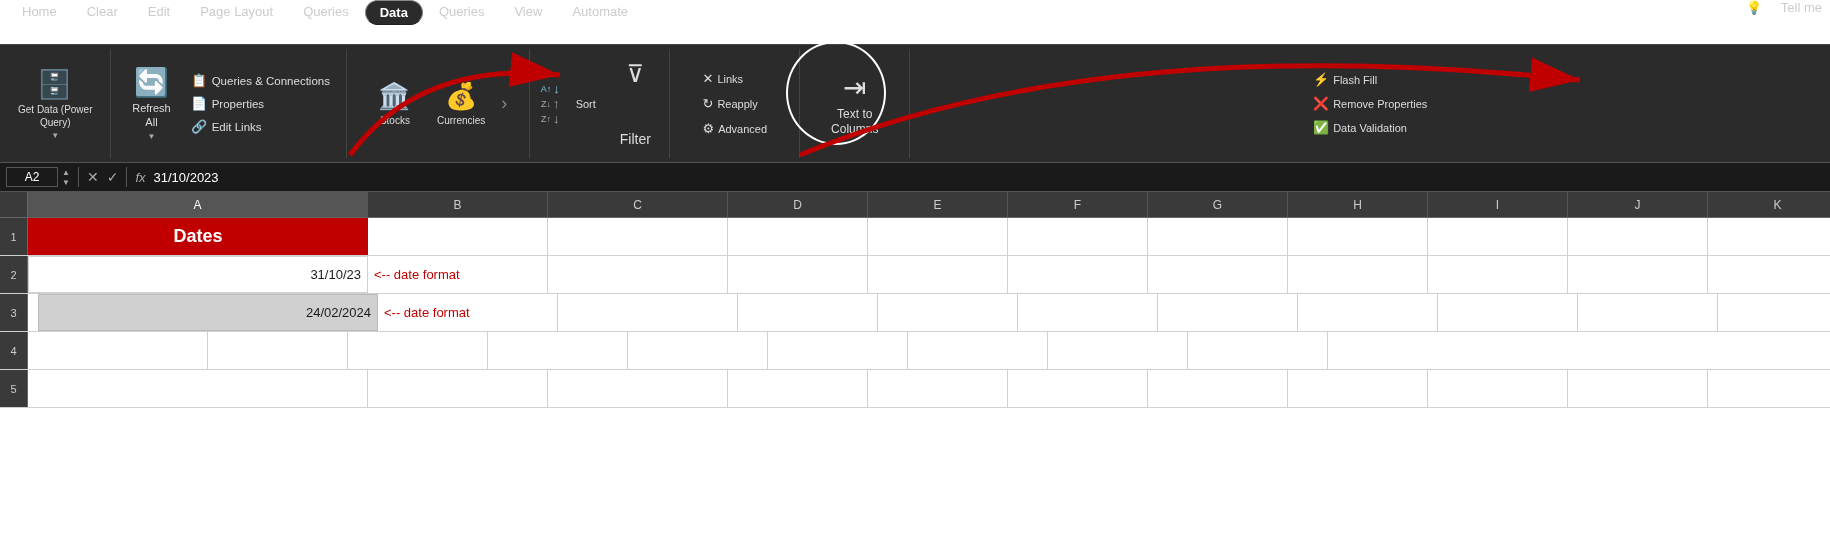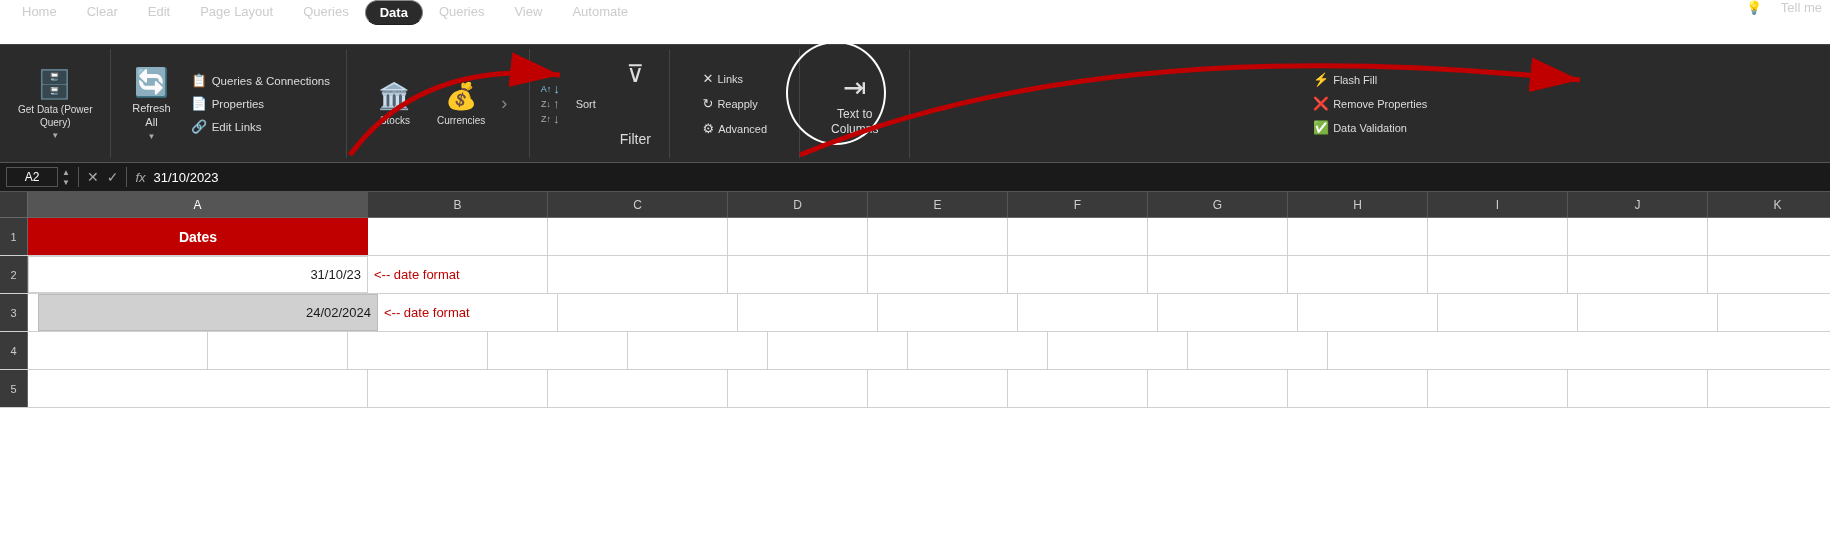--- a/index.html
+++ b/index.html
@@ -259,21 +259,21 @@
       padding: 0 6px;
       background: #fff;
     }
     .cell.right-align { justify-content: flex-end; }
 
     
     .cell-dates {
       background: #c00000 !important;
       color: #fff !important;
       font-weight: bold;
-      font-size: 14px;
+      font-size: 18px;
       justify-content: center;
       border: 2px solid #c00000;
     }
 
     
     .cell-r2-a {
       justify-content: flex-end;
       border: 1px solid #d0d0d0;
     }
 

